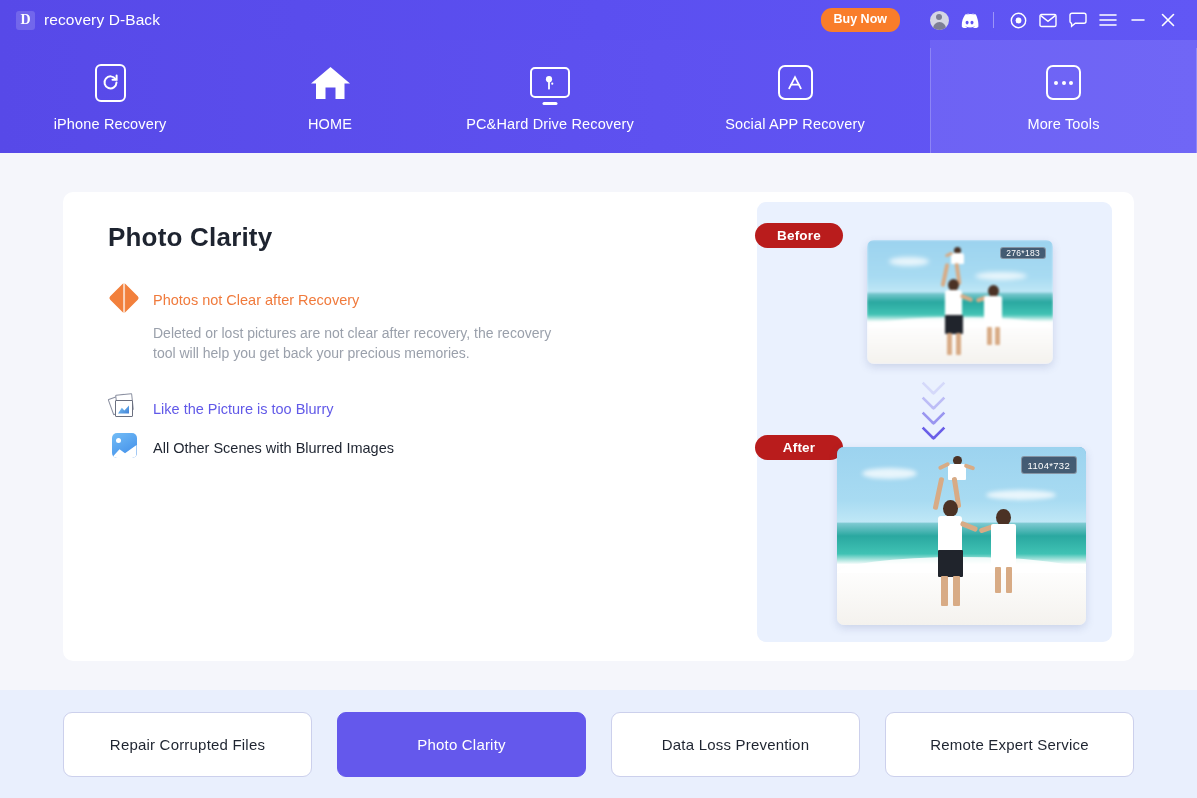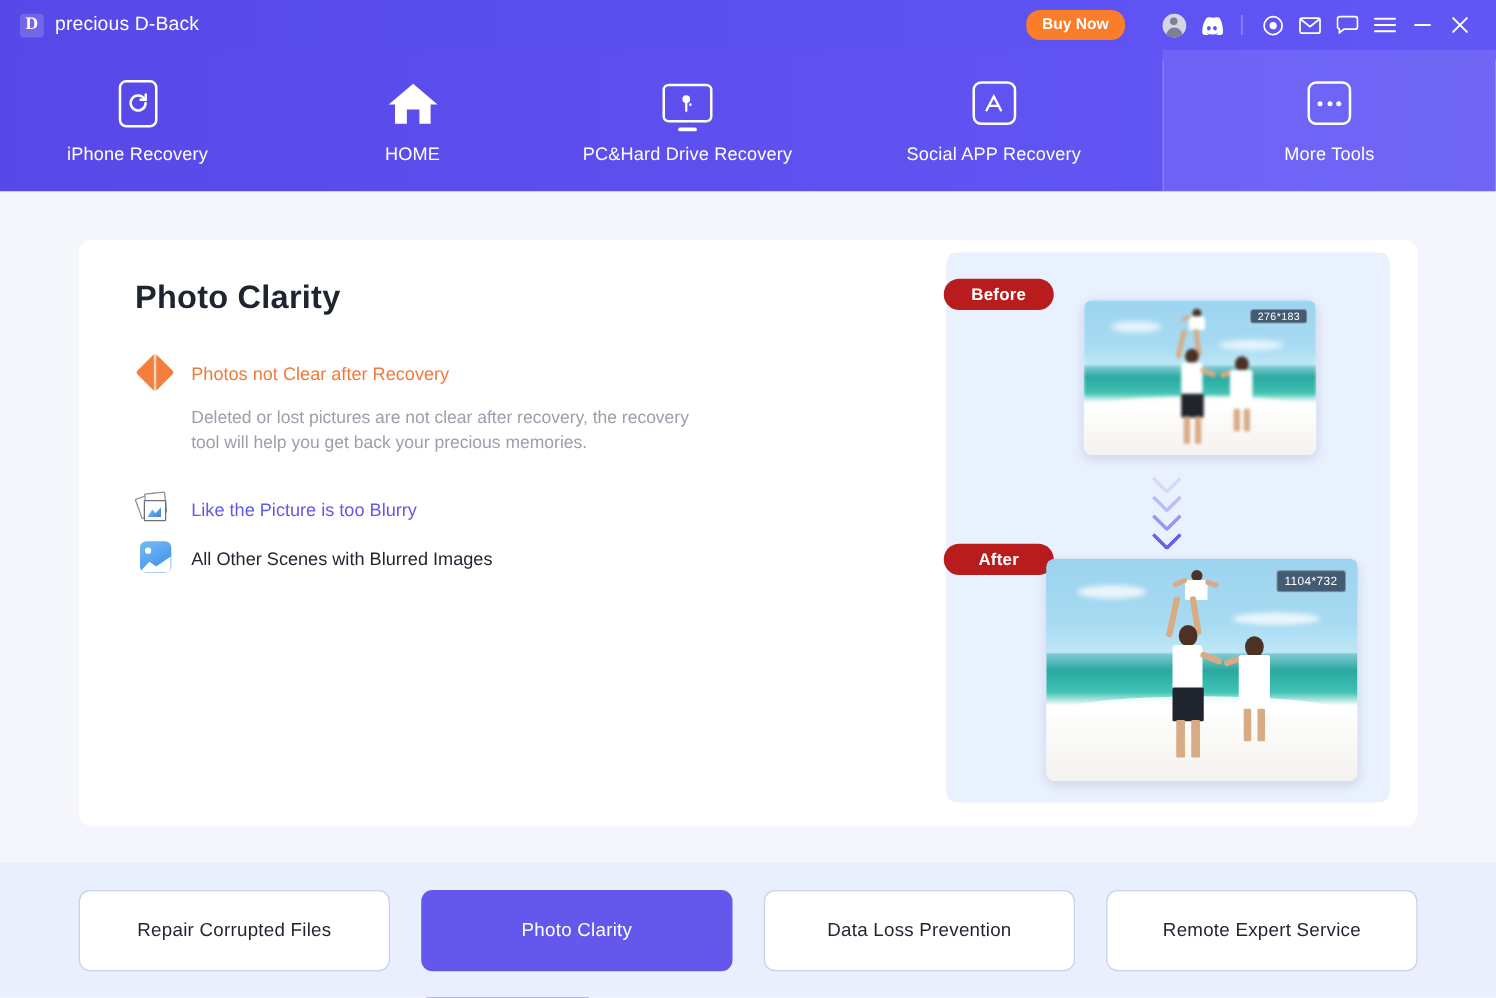--- a/index.html
+++ b/index.html
@@ -511,21 +511,21 @@
   }
 </style>
 </head>
 <body>
 
 <div class="app">
 
   <div class="titlebar">
     <div class="brand">
       <div class="brand-logo">D</div>
-      <div class="brand-name">precious D-Back</div>
+      <div class="brand-name">recovery D-Back</div>
     </div>
 
     <div class="tb-right">
       <button class="buy-now">Buy Now</button>
 
       <div class="tb-icon">
         <div class="avatar-ic"></div>
       </div>
 
       <div class="tb-icon">

